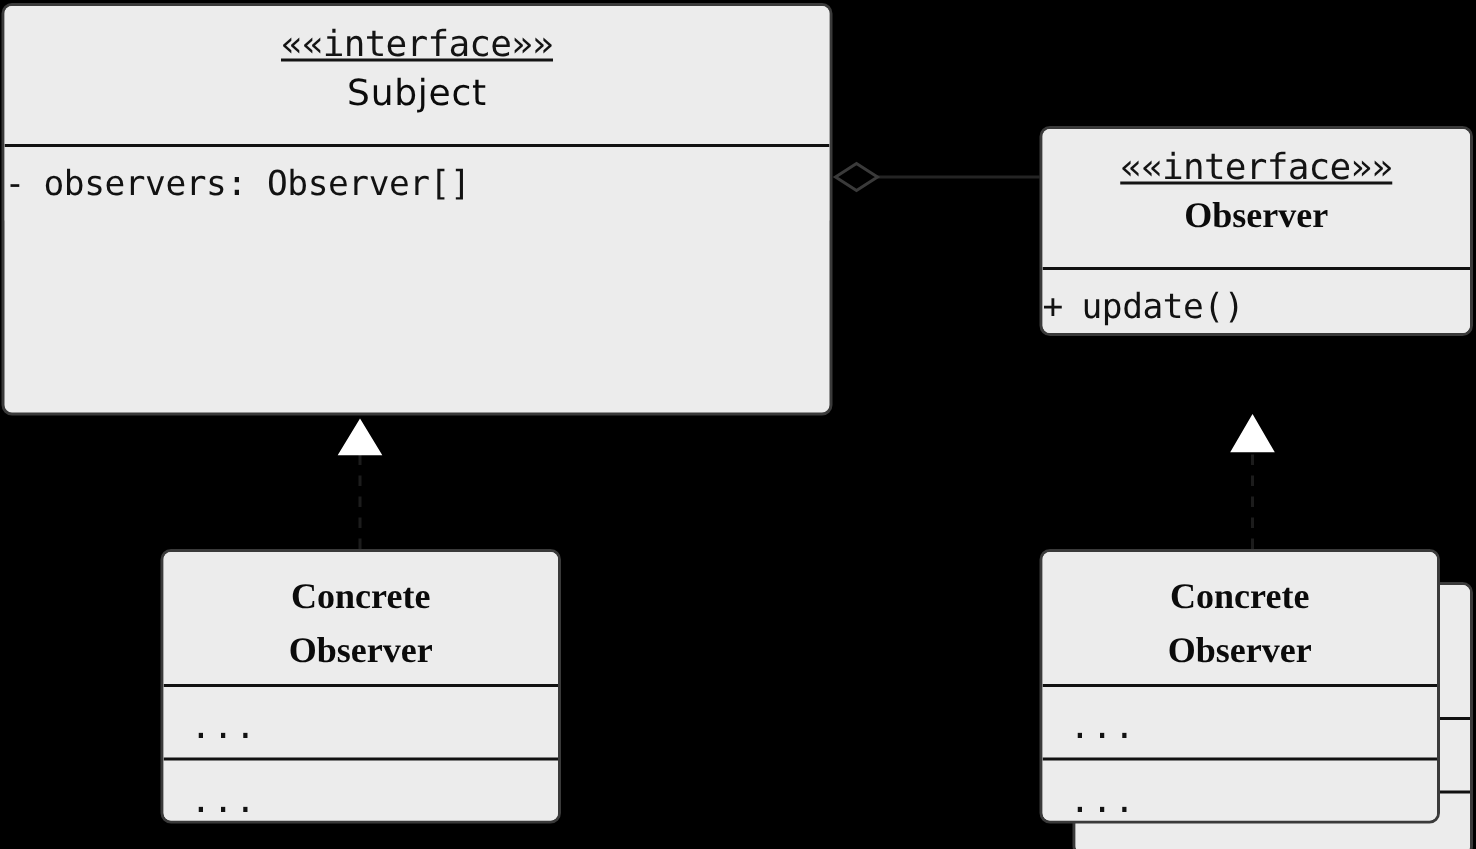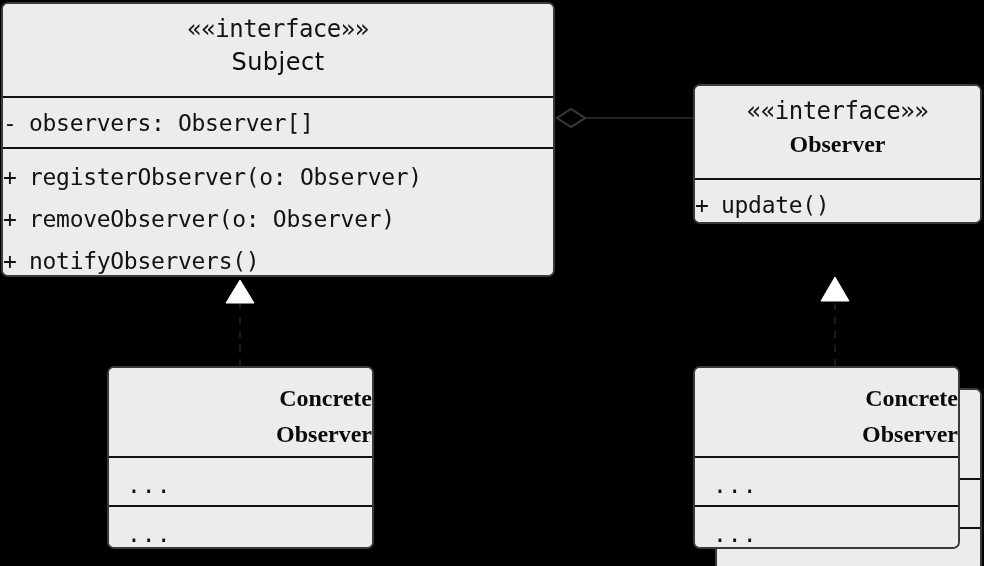--- a/index.html
+++ b/index.html
@@ -53,38 +53,38 @@
     padding-top: 9px;
     padding-bottom: 8px;
   }
   .stereotype {
     font-family: "DejaVu Sans Mono", monospace;
     font-size: 24px;
     line-height: 32px;
     color: #141414;
     letter-spacing: -0.5px;
     white-space: nowrap;
+    text-decoration: underline;
   }
   .cls-name {
     font-family: Liberation Serif, serif;
     font-weight: bold;
     font-size: 24px;
     line-height: 34px;
     color: #0b0b0b;
     letter-spacing: 0px;
     white-space: nowrap;
   }
   .cls-name.sans {
     font-family: "DejaVu Sans", sans-serif;
     font-weight: normal;
     letter-spacing: 0.5px;
   }
   .cls-name.two-line {
     line-height: 36px;
-    text-align: right;
   }
 
   
   .members {
     padding: 7px 0 8px 0;
   }
   .member {
     font-family: "DejaVu Sans Mono", monospace;
     font-size: 23px;
     line-height: 42px;
@@ -137,31 +137,20 @@
   <div class="uml-box front" style="left:1px; top:2px; width:554px; height:275px;">
     <div class="compartment hdr" style="height:92px;">
       <div class="stereotype">««interface»»</div>
       <div class="cls-name sans">Subject</div>
     </div>
     <div class="compartment members" style="height:51px; padding:4px 0 4px 0;">
       <div class="member">
         <span class="vis">-</span><span>observers: Observer[]</span>
       </div>
     </div>
-    <div class="compartment members">
-      <div class="member">
-        <span class="vis">+</span><span>registerObserver(o: Observer)</span>
-      </div>
-      <div class="member">
-        <span class="vis">+</span><span>removeObserver(o: Observer)</span>
-      </div>
-      <div class="member">
-        <span class="vis">+</span><span>notifyObservers()</span>
-      </div>
-    </div>
   </div>
 
   <div class="uml-box front" style="left:693px; top:84px; width:289px; height:140px;">
     <div class="compartment hdr" style="height:92px;">
       <div class="stereotype">««interface»»</div>
       <div class="cls-name">Observer</div>
     </div>
     <div class="compartment members" style="padding:4px 0 4px 0;">
       <div class="member">
         <span class="vis">+</span><span>update()</span>

